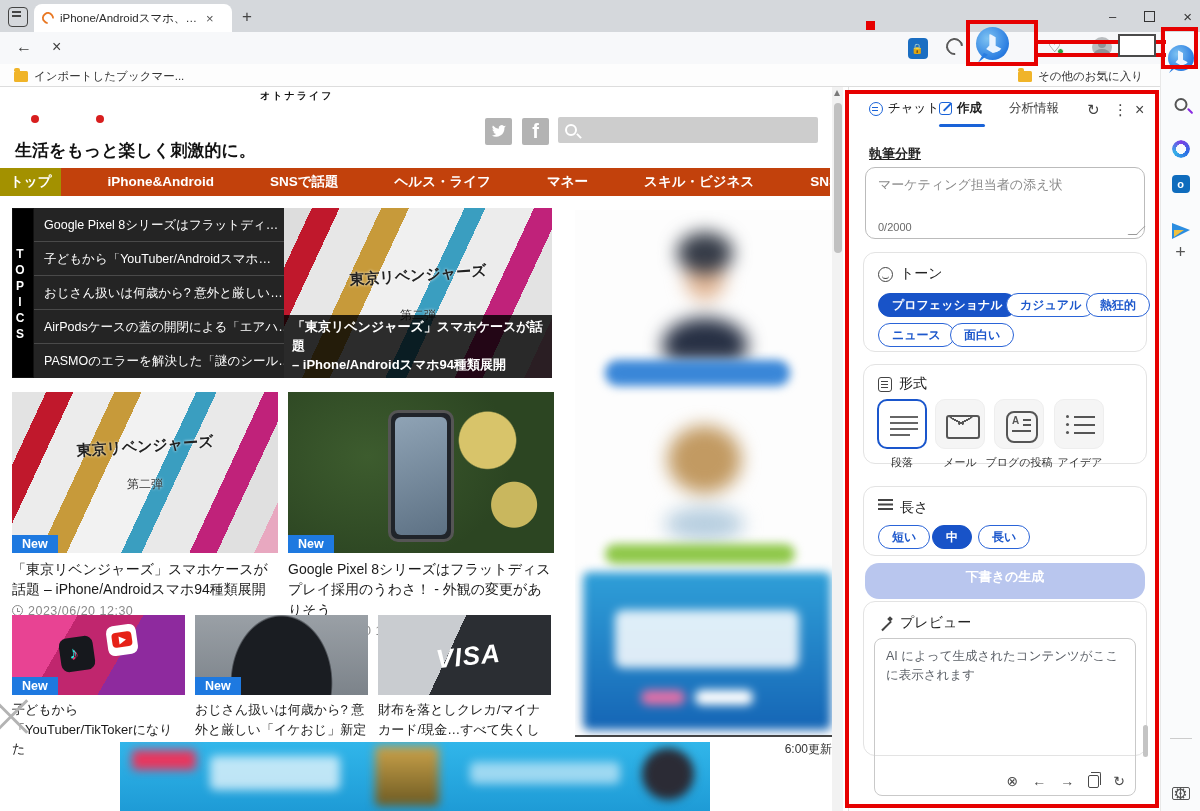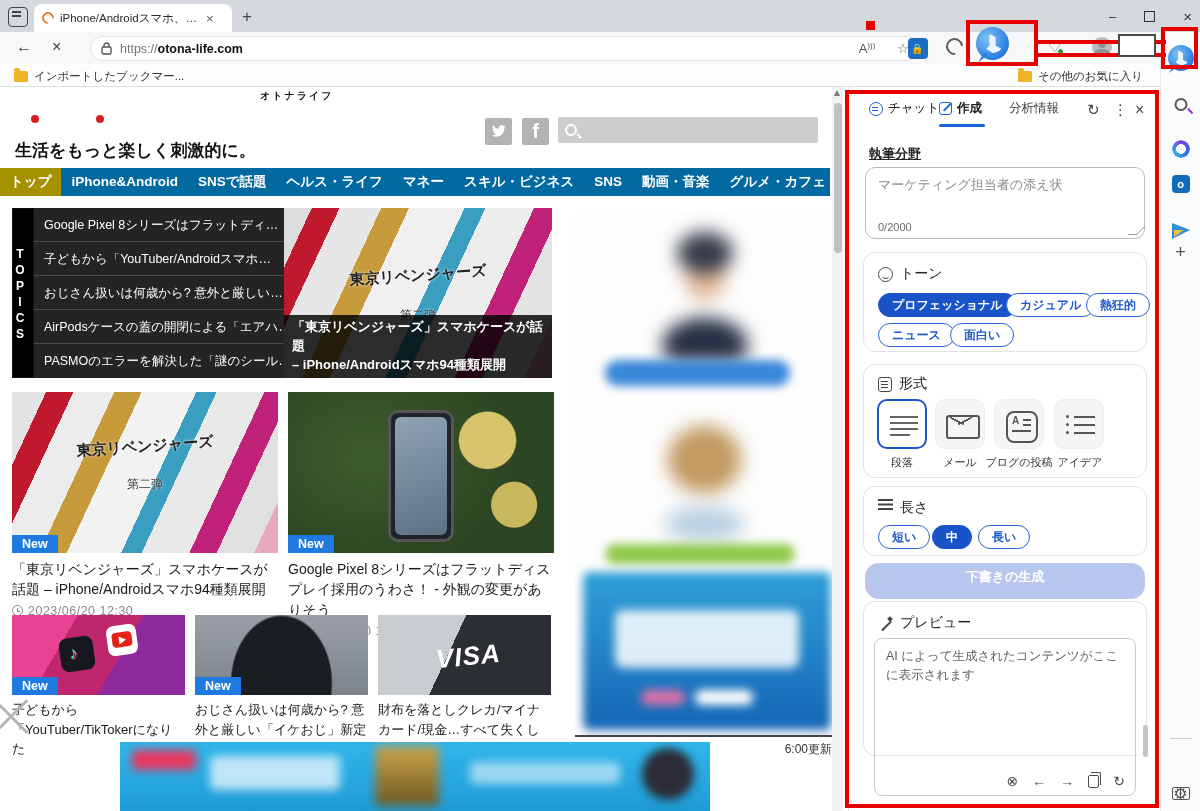--- a/index.html
+++ b/index.html
@@ -52,21 +52,21 @@
   .page { left:0; top:87px; width:848px; height:724px; background:#fff; overflow:hidden; }
   .logo-kana { left:260px; top:2px; font-size:10px; font-weight:bold; color:#111; letter-spacing:2px; }
   .logo-text { left:14px; top:6px; font-size:36px; font-weight:900; color:#0d0d0d; letter-spacing:0; font-family:"DejaVu Sans","Liberation Sans",sans-serif; }
   .logo-dot { width:8px; height:8px; background:#d81e1e; border-radius:50%; }
   .tagline { left:15px; top:52px; font-size:17px; font-weight:bold; color:#111; }
   .social { width:27px; height:27px; background:#b3b3b3; border-radius:2px; color:#fff; text-align:center; }
   .sitesearch { left:558px; top:30px; width:260px; height:26px; background:#cdcdcd; border-radius:2px; display:flex; align-items:center; padding:0 7px; }
   .mag { width:12px; height:12px; border:2px solid #fff; border-radius:50%; position:relative; }
   .mag:after { content:""; position:absolute; left:9px; top:9px; width:6px; height:2px; background:#fff; transform:rotate(45deg); }
 
-  .navbar { left:0; top:81px; width:830px; height:28px; background:#0369a1; display:flex; }
+  .navbar { left:0; top:81px; width:830px; height:28px; background:#c2410c; display:flex;gap:36px; }
   .nav-item { color:#fff; font-size:13.5px; font-weight:bold; line-height:28px; padding:0 10px; white-space:nowrap; }
   .nav-item.active { background:#a39100; }
 
   .topics { left:12px; top:121px; width:540px; height:170px; background:#000; display:flex; }
   .topics-label { width:22px; color:#fff; font-size:12px; font-weight:bold; writing-mode:vertical-lr; text-orientation:upright; letter-spacing:2px; text-align:center; border:1px solid #111; padding-top:4px; }
   .topics-list { width:250px; }
   .topics-item { height:34px; line-height:34px; background:#242424; border-bottom:1px solid #4a4a4a; color:#fff; font-size:12.5px; padding:0 10px; white-space:nowrap; overflow:hidden; }
   .topics-img { position:relative; width:268px; height:170px; overflow:hidden; background:
       linear-gradient(115deg,#ddd 0 8%,#c0182c 8% 16%,#e7e7e7 16% 28%,#c79a3a 28% 36%,#f0f0f0 36% 52%,#3a9ec0 52% 58%,#ececec 58% 72%,#c0227a 72% 80%,#e3e3e3 80% 92%,#e8a8c0 92%); }
   .tokyo-txt { position:absolute; left:50%; top:34%; transform:translateX(-50%) rotate(-4deg); color:#222; font-weight:bold; font-size:15px; white-space:nowrap; text-shadow:0 0 3px #fff; }
@@ -223,32 +223,20 @@
       <span class="wc">–</span>
       <span class="wc-max"></span>
       <span class="wc" style="font-size:15px;">×</span>
     </div>
   </div>
 
   <div class="abs toolbar">
     <span class="tool-ic" style="left:16px;">←</span>
     <span class="tool-ic" style="left:52px;">×</span>
   </div>
-  <div class="abs addressbar">
-    <svg width="11" height="13" viewBox="0 0 11 13">
-        <rect x="1" y="5" width="9" height="7" rx="1.5" fill="none" stroke="#555" stroke-width="1.4"></rect>
-        <path d="M3 5 V3.5 a2.5 2.5 0 0 1 5 0 V5" fill="none" stroke="#555" stroke-width="1.4"></path>
-      </svg>
-    <span class="url-scheme">https://</span>
-    <span class="url-host">otona-life.com</span>
-    <span class="addr-right">
-      <span><span>A</span><sup style="font-size:8px;">)))</sup></span>
-      <span>☆</span>
-    </span>
-  </div>
   <div class="abs shield">🔒</div>
   <div class="abs ext-c"></div>
   <div class="abs bing bing-toolbar"></div>
   <div class="abs heart">♡<span class="dot"></span></div>
   <div class="abs avatar"></div>
 
   <div class="abs bookmarks">
     <span class="bm-item" style="left:14px; top:5px;">
       <span class="folder"></span>
       <span>インポートしたブックマー...</span>
@@ -413,21 +401,21 @@
         <span class="tone-ic"></span>
         <span>トーン</span>
       </div>
       <span class="pill sel" style="left:14px; top:40px;">プロフェッショナル</span>
       <span class="pill" style="left:142px; top:40px;">カジュアル</span>
       <span class="pill" style="left:222px; top:40px;">熱狂的</span>
       <span class="pill" style="left:14px; top:70px;">ニュース</span>
       <span class="pill" style="left:86px; top:70px;">面白い</span>
     </div>
 
-    <div class="pcard" style="top:277px; height:114px;">
+    <div class="pcard" style="top:277px; height:100px;">
       <div class="sec-label" style="margin:10px 0 0 14px;">
         <span class="fmt-ic"></span>
         <span>形式</span>
       </div>
       <div class="tile sel tl-lines" style="left:13px;"></div>
       <div class="tile tl-mail" style="left:71px;"></div>
       <div class="tile tl-blog" style="left:130px;">
           <i></i>
           <u></u>
         </div>

